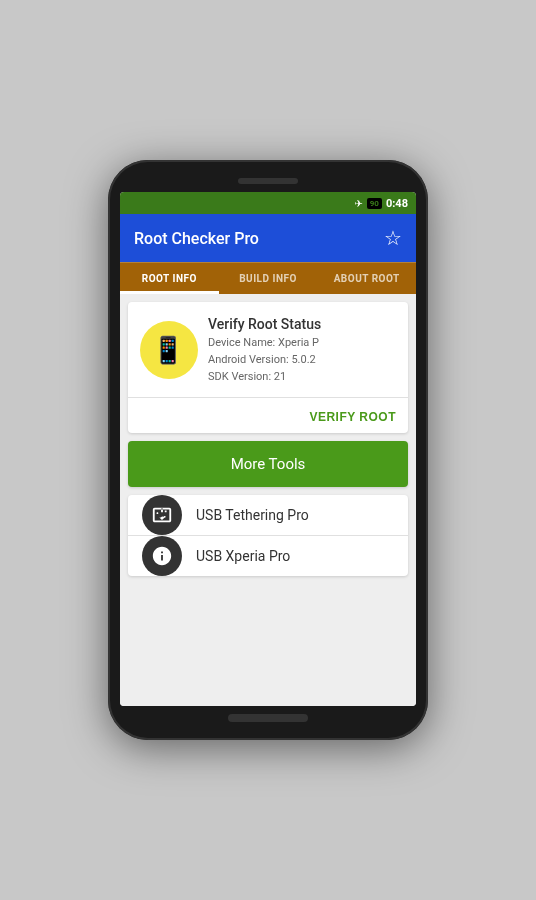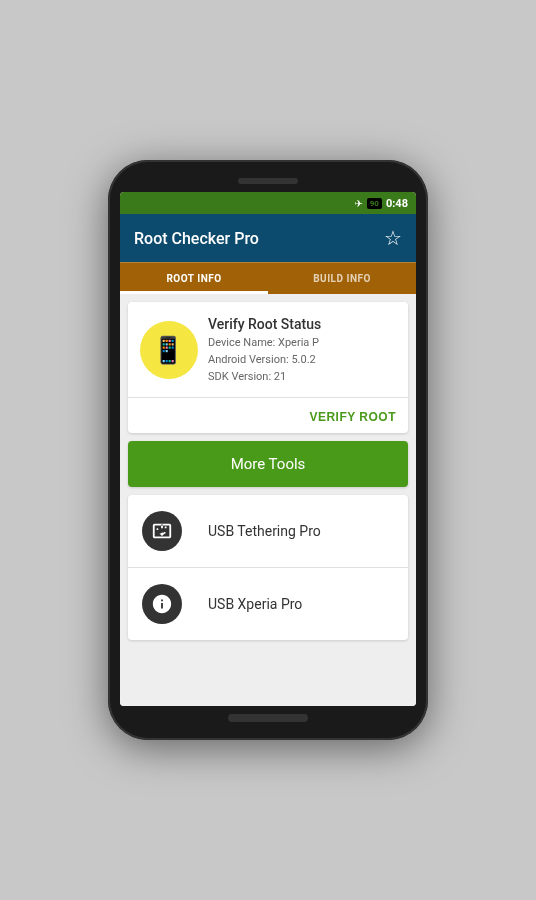--- a/index.html
+++ b/index.html
@@ -59,21 +59,21 @@
     }
     .status-battery {
       background: #000000;
       color: #3a7a1a;
       font-size: 8px;
       font-weight: bold;
       padding: 1px 3px;
       border-radius: 2px;
     }
     .app-bar {
-      background: #0c4a6e;
+      background: #1d4ed8;
       height: 48px;
       display: flex;
       align-items: center;
       justify-content: space-between;
       padding: 11px 14px;
     }
     .app-title {
       color: white;
       font-size: 16px;
       font-weight: 500;
@@ -187,22 +187,22 @@
     .tools-card {
       background: white;
       margin: 8px 8px 8px;
       border-radius: 4px;
       overflow: hidden;
       box-shadow: 0 1px 3px rgba(0,0,0,0.15);
     }
     .tool-item {
       display: flex;
       align-items: center;
-      padding: 16px 14px;
-      gap: 26px;
+      padding: 0 14px;
+      gap: 14px;
       cursor: pointer;
     }
     .tool-item + .tool-item {
       border-top: 1px solid #e0e0e0;
     }
     .tool-icon {
       width: 40px;
       height: 40px;
       background: #333;
       border-radius: 50%;
@@ -244,20 +244,23 @@
       <span class="app-title">Root Checker Pro</span>
       <span class="star-icon">☆</span>
     </div>
 
     <div class="tab-bar">
       <div class="tab active">
         <span>ROOT INFO</span>
       </div>
       <div class="tab">
         <span>BUILD INFO</span>
+      </div>
+      <div class="tab">
+        <span>ABOUT ROOT</span>
       </div>
     </div>
 
     <div class="content">
 
       <div class="card">
         <div class="verify-section">
           <div class="phone-icon-wrapper">
             <span class="phone-icon">📱</span>
           </div>

